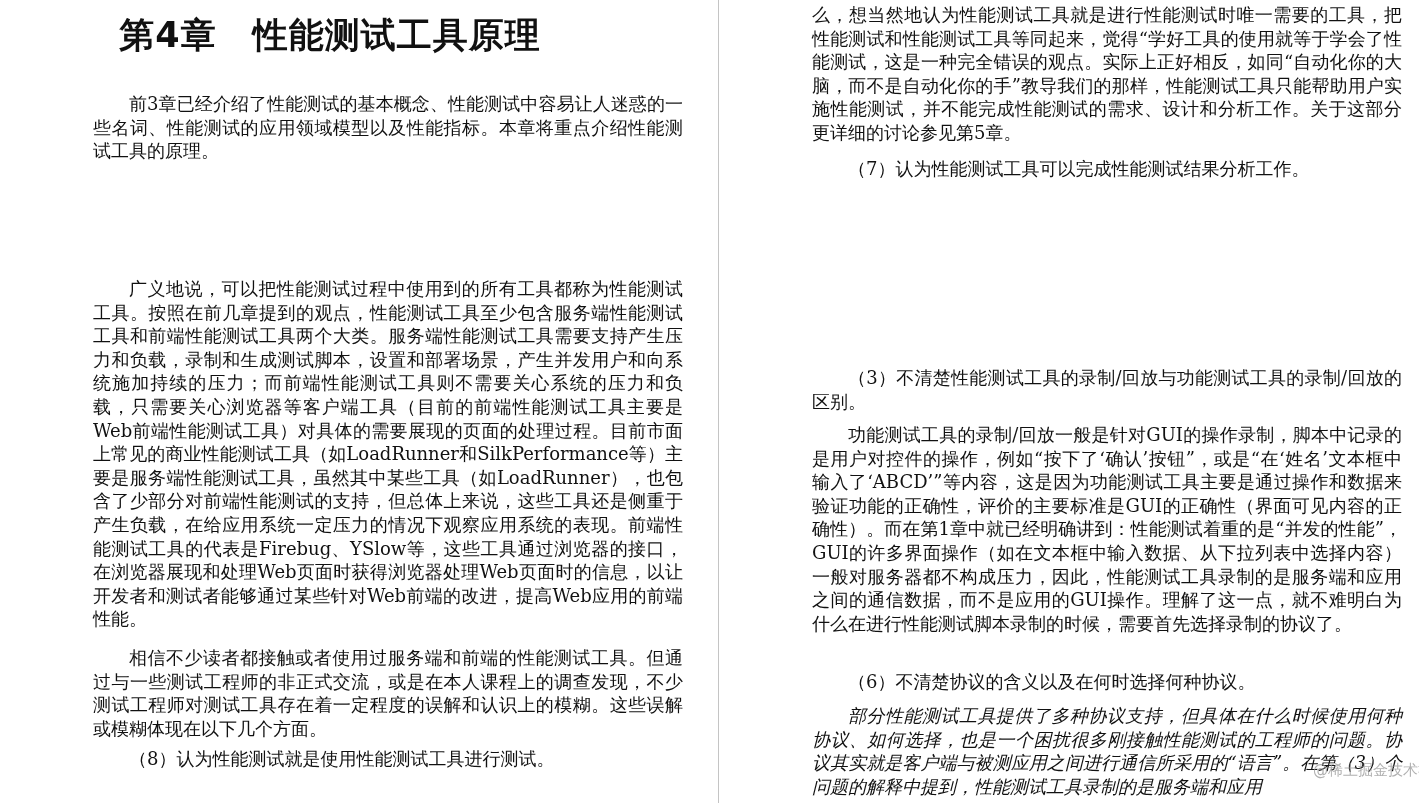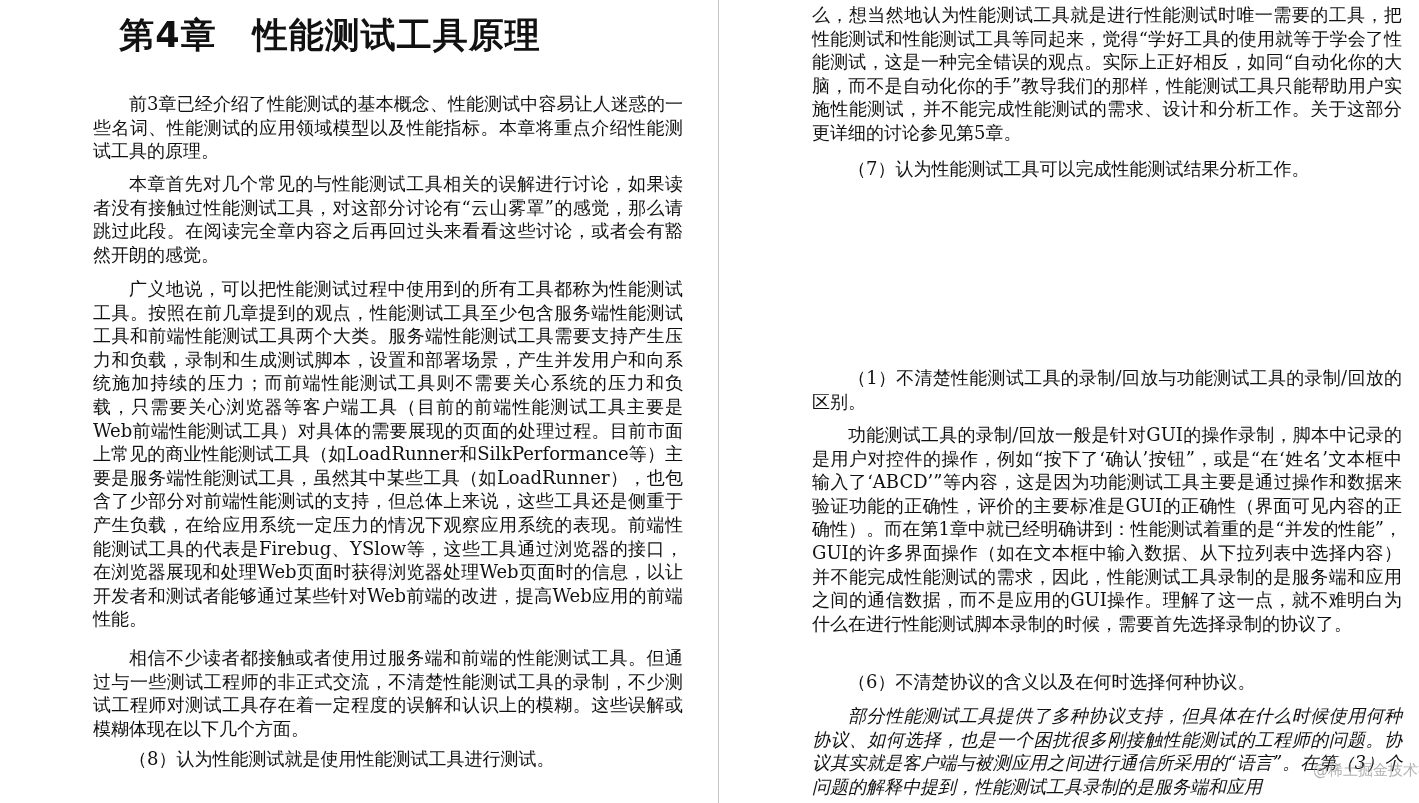--- a/index.html
+++ b/index.html
@@ -88,55 +88,52 @@
 </head>
 <body>
 
 <div class="page page-left">
   <div class="chapter-title">第4章　性能测试工具原理</div>
 
   <div class="text-block" style="top:92px;">
     <p class="para">前3章已经介绍了性能测试的基本概念、性能测试中容易让人迷惑的一些名词、性能测试的应用领域模型以及性能指标。本章将重点介绍性能测试工具的原理。</p>
   </div>
 
-  <div class="text-block" style="top:172px;">
-    <p class="para">本章首先对几个常见的与性能测试工具相关的误解进行讨论，如果读者没有接触过性能测试工具，对这部分讨论有“云山雾罩”的感觉，那么请跳过此段。在阅读完全章内容之后再回过头来看看这些讨论，或者会有豁然开朗的感觉。</p>
-  </div>
 
   <div class="text-block" style="top:277px;">
     <p class="para">广义地说，可以把性能测试过程中使用到的所有工具都称为性能测试工具。按照在前几章提到的观点，性能测试工具至少包含服务端性能测试工具和前端性能测试工具两个大类。服务端性能测试工具需要支持产生压力和负载，录制和生成测试脚本，设置和部署场景，产生并发用户和向系统施加持续的压力；而前端性能测试工具则不需要关心系统的压力和负载，只需要关心浏览器等客户端工具（目前的前端性能测试工具主要是Web前端性能测试工具）对具体的需要展现的页面的处理过程。目前市面上常见的商业性能测试工具（如LoadRunner和SilkPerformance等）主要是服务端性能测试工具，虽然其中某些工具（如LoadRunner），也包含了少部分对前端性能测试的支持，但总体上来说，这些工具还是侧重于产生负载，在给应用系统一定压力的情况下观察应用系统的表现。前端性能测试工具的代表是Firebug、YSlow等，这些工具通过浏览器的接口，在浏览器展现和处理Web页面时获得浏览器处理Web页面时的信息，以让开发者和测试者能够通过某些针对Web前端的改进，提高Web应用的前端性能。</p>
   </div>
 
   <div class="text-block" style="top:646px;">
-    <p class="para">相信不少读者都接触或者使用过服务端和前端的性能测试工具。但通过与一些测试工程师的非正式交流，不清楚性能测试工具的录制，不少测试工程师对测试工具存在着一定程度的误解和认识上的模糊。这些误解或模糊体现在以下几个方面。</p>
+    <p class="para">相信不少读者都接触或者使用过服务端和前端的性能测试工具。但通过与一些测试工程师的非正式交流，或是在本人课程上的调查发现，不少测试工程师对测试工具存在着一定程度的误解和认识上的模糊。这些误解或模糊体现在以下几个方面。</p>
   </div>
 
   <div class="text-block" style="top:747px;">
     <p class="para">（8）认为性能测试就是使用性能测试工具进行测试。</p>
   </div>
 </div>
 
 <div class="divider"></div>
 
 <div class="page page-right">
   <div class="text-block" style="top:3px;">
     <p class="para-cont">么，想当然地认为性能测试工具就是进行性能测试时唯一需要的工具，把性能测试和性能测试工具等同起来，觉得“学好工具的使用就等于学会了性能测试，这是一种完全错误的观点。实际上正好相反，如同“自动化你的大脑，而不是自动化你的手”教导我们的那样，性能测试工具只能帮助用户实施性能测试，并不能完成性能测试的需求、设计和分析工作。关于这部分更详细的讨论参见第5章。</p>
   </div>
 
   <div class="text-block" style="top:157px;">
     <p class="para">（7）认为性能测试工具可以完成性能测试结果分析工作。</p>
   </div>
 
 
   <div class="text-block" style="top:366px;">
-    <p class="para">（1）不清楚性能测试工具的录制/回放与功能测试工具的录制/回放的区别。</p>
+    <p class="para">（3）不清楚性能测试工具的录制/回放与功能测试工具的录制/回放的区别。</p>
   </div>
 
   <div class="text-block" style="top:423px;">
-    <p class="para">功能测试工具的录制/回放一般是针对GUI的操作录制，脚本中记录的是用户对控件的操作，例如“按下了‘确认’按钮”，或是“在‘姓名’文本框中输入了‘ABCD’”等内容，这是因为功能测试工具主要是通过操作和数据来验证功能的正确性，评价的主要标准是GUI的正确性（界面可见内容的正确性）。而在第1章中就已经明确讲到：性能测试着重的是“并发的性能”，GUI的许多界面操作（如在文本框中输入数据、从下拉列表中选择内容）并不能完成性能测试的需求，因此，性能测试工具录制的是服务端和应用之间的通信数据，而不是应用的GUI操作。理解了这一点，就不难明白为什么在进行性能测试脚本录制的时候，需要首先选择录制的协议了。</p>
+    <p class="para">功能测试工具的录制/回放一般是针对GUI的操作录制，脚本中记录的是用户对控件的操作，例如“按下了‘确认’按钮”，或是“在‘姓名’文本框中输入了‘ABCD’”等内容，这是因为功能测试工具主要是通过操作和数据来验证功能的正确性，评价的主要标准是GUI的正确性（界面可见内容的正确性）。而在第1章中就已经明确讲到：性能测试着重的是“并发的性能”，GUI的许多界面操作（如在文本框中输入数据、从下拉列表中选择内容）一般对服务器都不构成压力，因此，性能测试工具录制的是服务端和应用之间的通信数据，而不是应用的GUI操作。理解了这一点，就不难明白为什么在进行性能测试脚本录制的时候，需要首先选择录制的协议了。</p>
   </div>
 
   <div class="text-block" style="top:670px;">
     <p class="para">（6）不清楚协议的含义以及在何时选择何种协议。</p>
   </div>
 
   <div class="text-block" style="top:704px;font-style:italic;">
     <p class="para">部分性能测试工具提供了多种协议支持，但具体在什么时候使用何种协议、如何选择，也是一个困扰很多刚接触性能测试的工程师的问题。协议其实就是客户端与被测应用之间进行通信所采用的“语言”。在第（3）个问题的解释中提到，性能测试工具录制的是服务端和应用</p>
   </div>
 </div>

